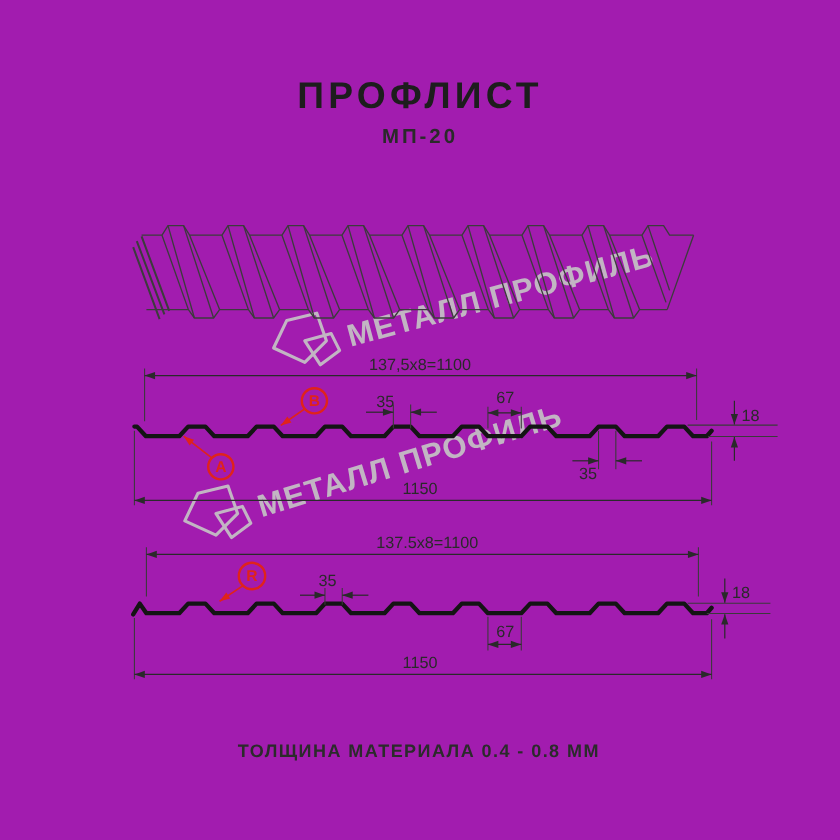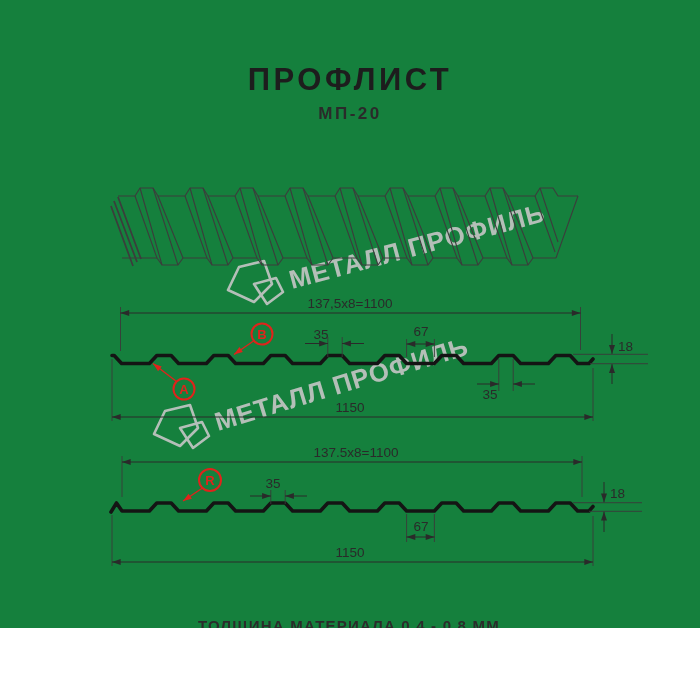--- a/index.html
+++ b/index.html
@@ -1,16 +1,16 @@
 <!DOCTYPE html>
 <html><head>
 <meta charset="utf-8">
 <style>
   html,body{margin:0;padding:0;background:#ffffff;}
-  .page{position:relative;width:700px;height:628px;background:#15803d;overflow:hidden;
+  .page{position:relative;width:700px;height:700px;background:#a21caf;overflow:hidden;
         font-family:"Liberation Sans", sans-serif;}
   svg text{font-family:"Liberation Sans", sans-serif;}
   .title-t{font-size:31px;font-weight:bold;letter-spacing:3.5px;fill:#1d1d1d;}
   .subtitle-t{font-size:17px;font-weight:bold;letter-spacing:2.5px;fill:#2a2a2a;}
   .footer-t{font-size:15px;font-weight:bold;letter-spacing:1.2px;fill:#2b2b2b;}
   .dim-t{font-size:13.5px;fill:#2a2a2a;}
   .wm-t{font-size:26px;font-weight:bold;letter-spacing:1px;fill:#c6c6c6;}
   .lbl-t{font-size:13px;font-weight:bold;fill:#e0231b;}
   .dimline{stroke:#2a2a2a;stroke-width:1;fill:none;}
   .extline{stroke:#3a3a3a;stroke-width:0.9;fill:none;}

